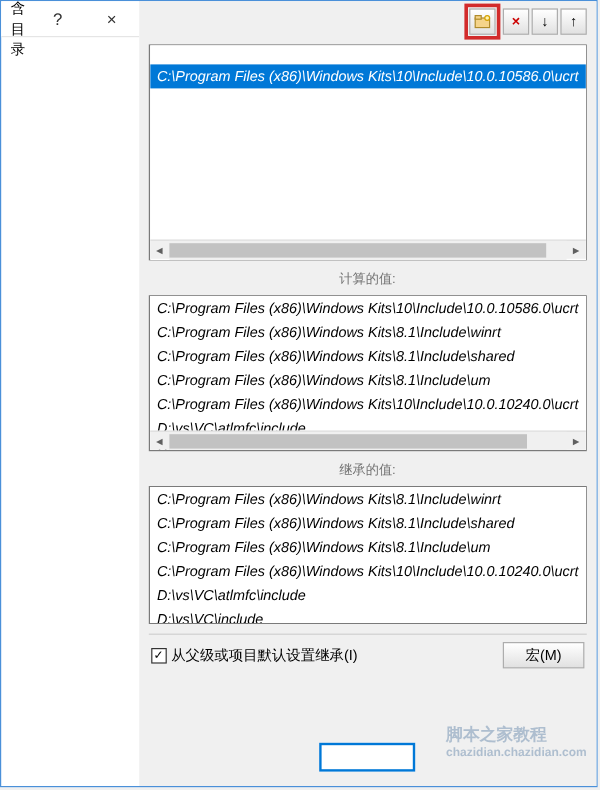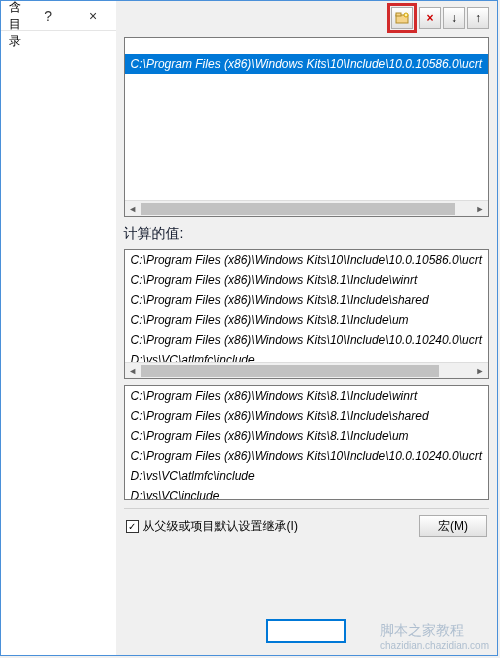--- a/index.html
+++ b/index.html
@@ -94,23 +94,24 @@
       font-size: 12px;
       color: #000;
       line-height: 16px;
     }
     .list-row.blank { height: 16px; }
     .list-row.selected {
       background: #0078d7;
       color: #fff;
     }
     .section-label {
-      font-size: 14px;
-      color: #0f172a;
+      font-size: 11px;
+      color: #737373;
       padding-top: 2px;
+      text-align: center;
     }
     .scrollbar-h {
       position: absolute;
       bottom: 0;
       left: 0;
       right: 0;
       height: 16px;
       background: #f0f0f0;
       border-top: 1px solid #ddd;
       display: flex;
@@ -171,25 +172,26 @@
       padding: 0 10px;
       font-size: 12px;
       display: flex;
       align-items: center;
       justify-content: center;
       cursor: pointer;
     }
     .watermark {
       position: absolute;
       right: 8px;
-      bottom: 4px;
+      bottom: 22px;
       color: rgba(120,150,180,0.55);
       font-size: 14px;
       white-space: nowrap;
       pointer-events: none;
+      font-weight: bold;
     }
     .watermark .sub {
       display: block;
       font-size: 10px;
       color: rgba(120,150,180,0.55);
       text-align: right;
     }
     .dialog-buttons {
       position: absolute;
       bottom: 12px;
@@ -266,20 +268,21 @@
       <div class="list-row">D:\vs\VC\include</div>
       <div class="scrollbar-h">
         <div class="sb-btn">◄</div>
         <div class="sb-track">
           <div class="sb-thumb" style="width:90%;"></div>
         </div>
         <div class="sb-btn">►</div>
       </div>
     </div>
 
+    <div class="section-label">继承的值:</div>
     <div class="listbox readonly2">
       <div class="list-row">C:\Program Files (x86)\Windows Kits\8.1\Include\winrt</div>
       <div class="list-row">C:\Program Files (x86)\Windows Kits\8.1\Include\shared</div>
       <div class="list-row">C:\Program Files (x86)\Windows Kits\8.1\Include\um</div>
       <div class="list-row">C:\Program Files (x86)\Windows Kits\10\Include\10.0.10240.0\ucrt</div>
       <div class="list-row">D:\vs\VC\atlmfc\include</div>
       <div class="list-row">D:\vs\VC\include</div>
     </div>
 
     <div class="bottom-row">

